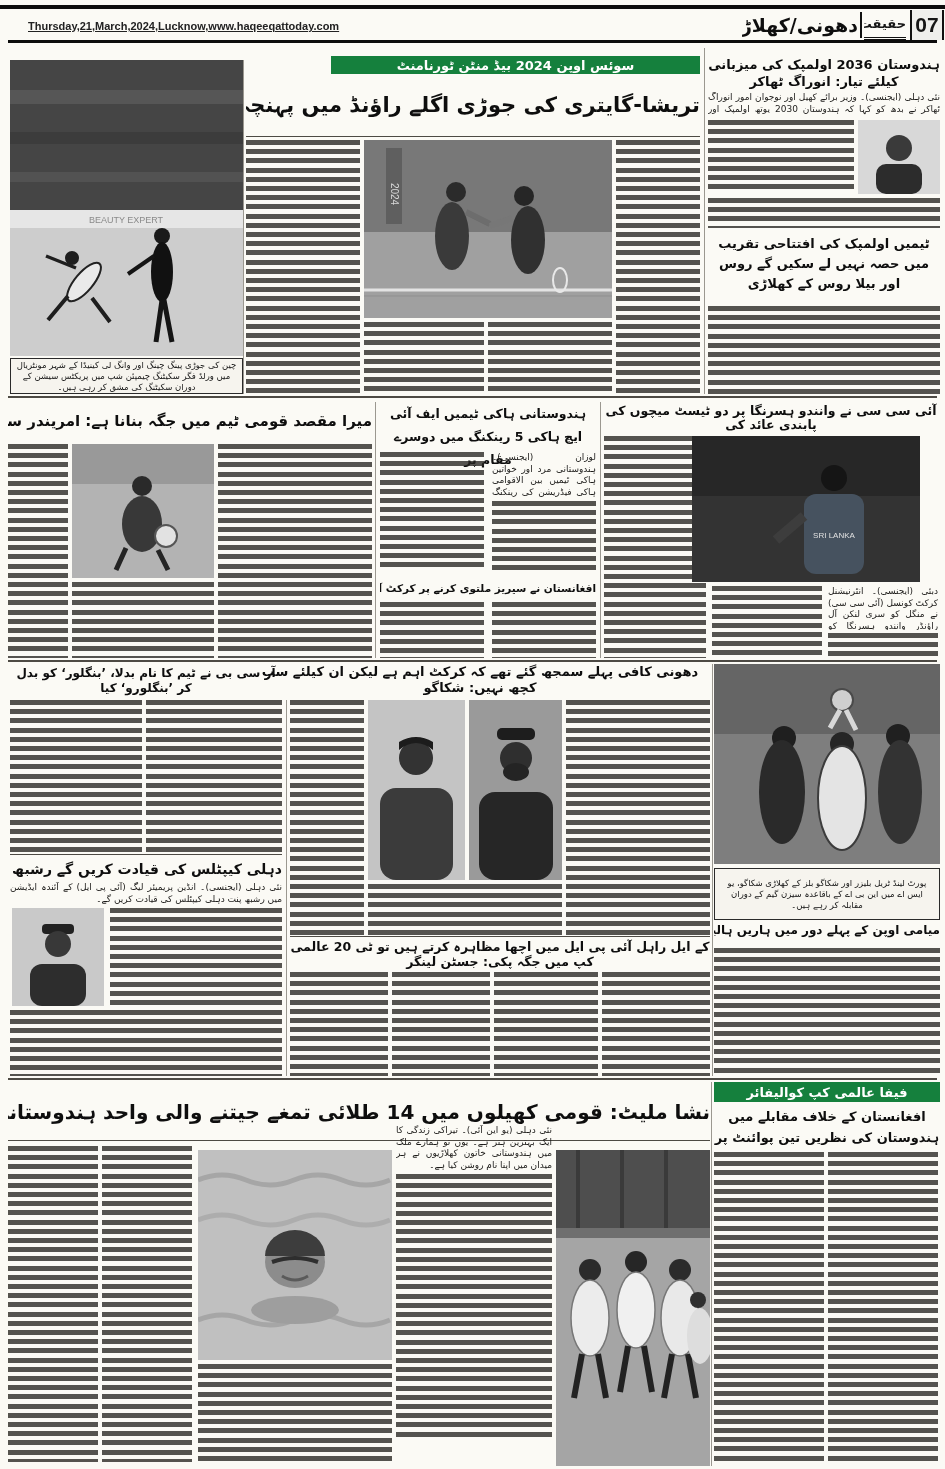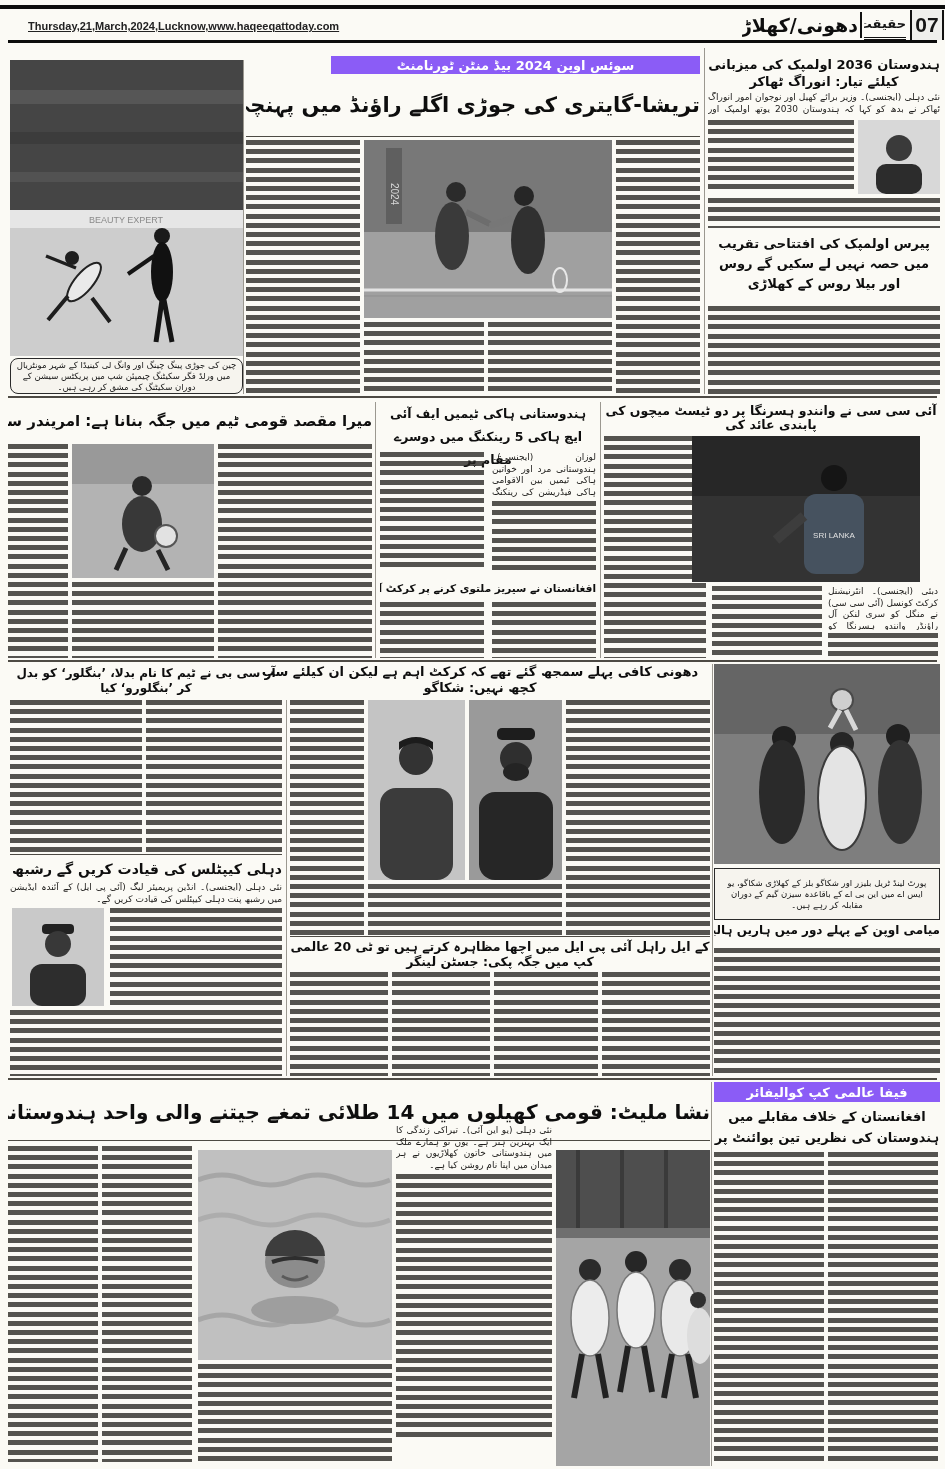--- a/index.html
+++ b/index.html
@@ -2,21 +2,21 @@
 <html lang="ur"><head>
 <meta charset="utf-8">
 <style>
   html,body{margin:0;padding:0;background:#6e6e6e;}
   .page{position:relative;width:945px;height:1469px;background:#fbfaf5;overflow:hidden;
         font-family:"DejaVu Sans",sans-serif;color:#161616;}
   .abs{position:absolute;}
   .ltr{direction:ltr;font-family:"Liberation Sans","DejaVu Sans",sans-serif;text-decoration:underline;}
   .hl{font-weight:bold;text-align:center;direction:rtl;color:#0e0e0e;}
   .nowrap{white-space:nowrap;overflow:hidden;}
-  .kicker{background:#8b5cf6;color:#fff;font-weight:bold;direction:rtl;
+  .kicker{background:#15803d;color:#fff;font-weight:bold;direction:rtl;
           display:flex;align-items:center;justify-content:center;}
   
   .tl{background-image:repeating-linear-gradient(180deg, rgba(38,36,32,.78) 0 5px, rgba(0,0,0,0) 5px 9.2px);}
   .col{display:flex;flex-direction:column;}
   .lead{font-size:9px;line-height:11.5px;text-align:justify;direction:rtl;color:#1c1b19;}
   .fill{flex:1;margin-top:3px;}
   .capbox{border:1px solid #2a2a2a;background:#f6f4ee;font-size:8.5px;line-height:11px;
           text-align:center;direction:rtl;padding:3px 5px;box-sizing:border-box;
           display:flex;align-items:center;justify-content:center;}
   .hrule{background:#4d4a44;}
@@ -61,21 +61,21 @@
       <ellipse cx="74" cy="222" rx="9" ry="24" transform="rotate(40 74 222)" fill="#eaeaea" stroke="#222" stroke-width="2"></ellipse>
       <path d="M58 236 L38 260 M82 238 L100 262" stroke="#1e1e1e" stroke-width="4" fill="none"></path>
       <path d="M66 208 L36 196" stroke="#1e1e1e" stroke-width="3.5" fill="none"></path>
 
       <circle cx="152" cy="176" r="8" fill="#1a1a1a"></circle>
       <ellipse cx="152" cy="212" rx="11" ry="30" fill="#111111"></ellipse>
       <path d="M152 240 L146 282 M154 240 L162 282" stroke="#141414" stroke-width="5" fill="none"></path>
       <path d="M144 196 L118 214" stroke="#141414" stroke-width="4" fill="none"></path>
     </svg>
   </div>
-  <div class="abs capbox" style="left:10px;top:358px;width:233px;height:36px;border-radius:8px;">چین کی جوڑی پینگ چینگ اور وانگ لی کینیڈا کے شہر مونٹریال میں ورلڈ فگر سکیٹنگ چیمپئن شپ میں پریکٹس سیشن کے دوران سکیٹنگ کی مشق کر رہی ہیں۔</div>
+  <div class="abs capbox" style="left:10px;top:358px;width:233px;height:36px;">چین کی جوڑی پینگ چینگ اور وانگ لی کینیڈا کے شہر مونٹریال میں ورلڈ فگر سکیٹنگ چیمپئن شپ میں پریکٹس سیشن کے دوران سکیٹنگ کی مشق کر رہی ہیں۔</div>
 
   <div class="abs photo" style="left:364px;top:140px;width:248px;height:178px;">
     <svg viewBox="0 0 248 178">
       <rect x="0" y="0" width="248" height="178" fill="#a0a0a0"></rect>
       <rect x="0" y="0" width="248" height="92" fill="#787878"></rect>
       <rect x="22" y="8" width="16" height="76" fill="#5f5f5f"></rect>
       <text x="30" y="54" font-size="10" fill="#d8d8d8" text-anchor="middle" writing-mode="tb" font-family="Liberation Sans, sans-serif">2024</text>
 
       <circle cx="92" cy="52" r="10" fill="#2b2b2b"></circle>
       <ellipse cx="88" cy="96" rx="17" ry="34" fill="#3a3a3a"></ellipse>
@@ -101,21 +101,21 @@
   <div class="abs photo" style="left:858px;top:120px;width:82px;height:74px;">
     <svg viewBox="0 0 82 74">
       <rect x="0" y="0" width="82" height="74" fill="#d8d8d8"></rect>
       <circle cx="41" cy="28" r="13" fill="#3a3a3a"></circle>
       <rect x="18" y="44" width="46" height="30" rx="10" fill="#2c2c2c"></rect>
     </svg>
   </div>
   <div class="abs tl" style="left:708px;top:120px;width:146px;height:74px;"></div>
   <div class="abs tl" style="left:708px;top:198px;width:232px;height:30px;"></div>
 
-  <div class="abs hl" style="left:708px;top:234px;width:232px;height:42px;font-size:13px;line-height:20px;">پیرس اولمپک کی افتتاحی تقریب میں حصہ نہیں لے سکیں گے روس اور بیلا روس کے کھلاڑی</div>
+  <div class="abs hl" style="left:708px;top:234px;width:232px;height:42px;font-size:13px;line-height:20px;">ٹیمیں اولمپک کی افتتاحی تقریب میں حصہ نہیں لے سکیں گے روس اور بیلا روس کے کھلاڑی</div>
   <div class="abs tl" style="left:708px;top:306px;width:232px;height:88px;"></div>
 
   <div class="abs hrule" style="left:8px;top:396px;width:929px;height:2px;"></div>
 
   <div class="abs vrule" style="left:375px;top:402px;width:1px;height:256px;"></div>
   <div class="abs vrule" style="left:600px;top:402px;width:1px;height:256px;"></div>
 
   <div class="abs hl nowrap" style="left:8px;top:404px;width:364px;height:34px;font-size:15px;line-height:34px;">میرا مقصد قومی ٹیم میں جگہ بنانا ہے: امریندر سنگھ</div>
   <div class="abs photo" style="left:72px;top:444px;width:142px;height:134px;">
     <svg viewBox="0 0 142 134">

